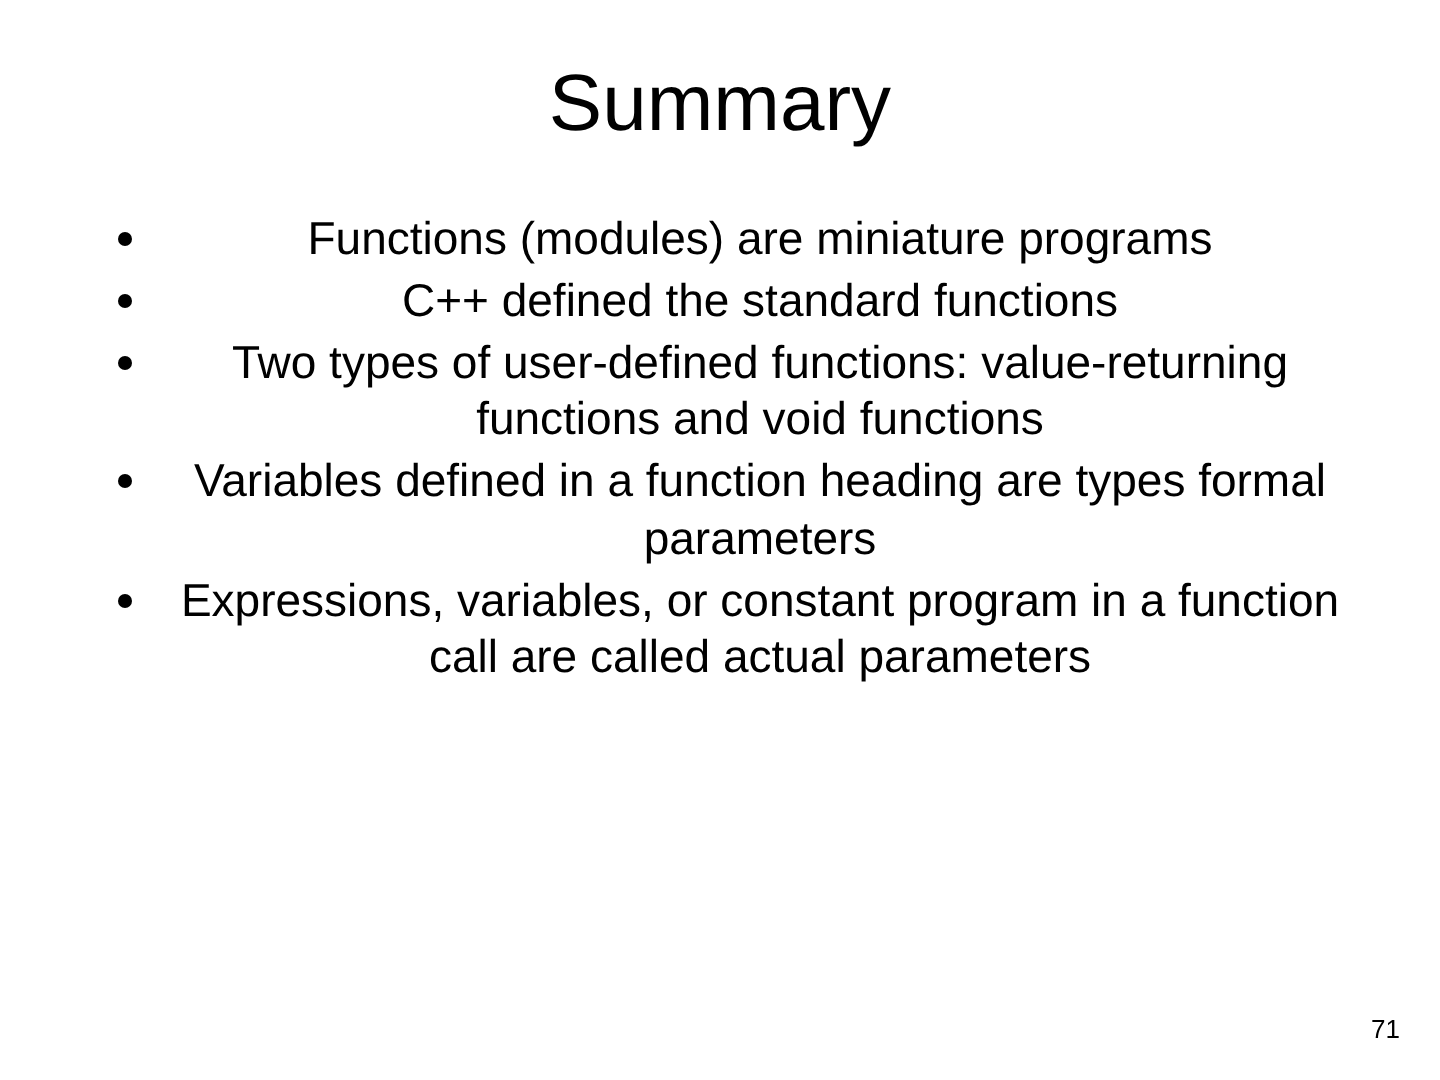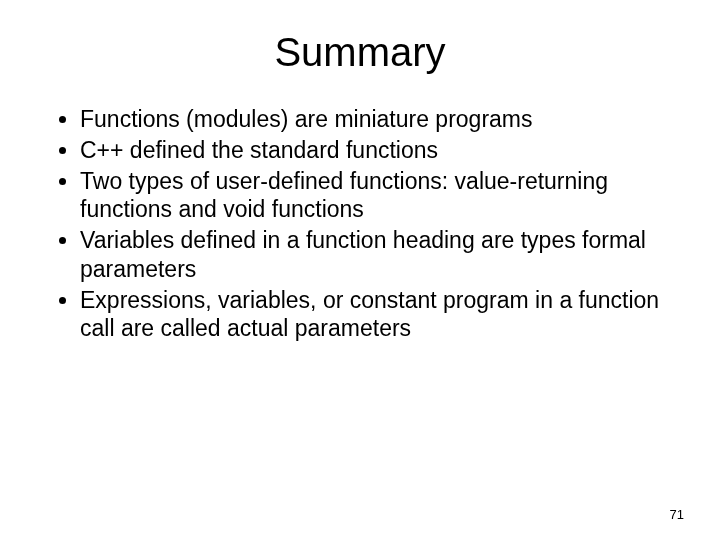--- a/index.html
+++ b/index.html
@@ -31,34 +31,35 @@
   }
   ul.level1 {
     list-style-type: disc;
     margin: 0;
     padding-left: 40px;
     font-size: 23px;
     line-height: 1.25;
   }
   ul.level1 > li {
     margin-bottom: 2px;
+    text-align: center;
   }
   ul.level2 {
     list-style-type: none;
     margin: 4px 0 4px 0;
     padding-left: 28px;
     font-size: 20px;
   }
   ul.level2 > li::before {
     content: "–  ";
   }
   .page-number {
     position: absolute;
     bottom: 18px;
-    right: 36px;
+    right: 20px;
     font-size: 13px;
     color: #000;
   }
 </style>
 </head>
 <body>
 
 <div class="slide">
 
   <div class="title">Summary</div>

